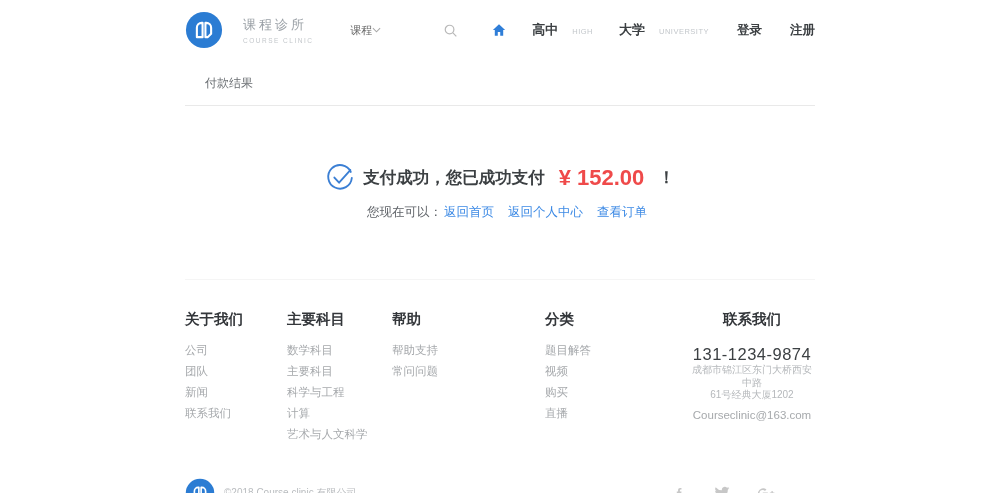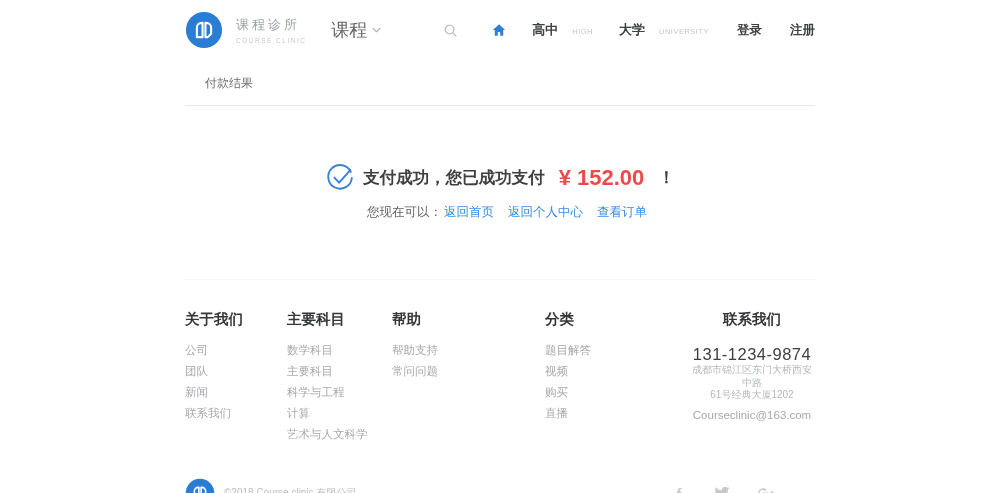--- a/index.html
+++ b/index.html
@@ -2,27 +2,27 @@
 <html><head>
 <meta charset="utf-8">
 <style>
   * { margin:0; padding:0; box-sizing:border-box; }
   html,body { width:1000px; height:493px; background:#fff; overflow:hidden;
     font-family:"Liberation Sans", sans-serif; }
   .container { width:630px; margin:0 auto; }
 
   
   .header { height:60px; display:flex; align-items:center; justify-content:space-between; }
-  .brand { display:flex; align-items:center; gap:13px; cursor:pointer; }
+  .brand { display:flex; align-items:center; gap:20px; cursor:pointer; }
   .brand-logo { width:38px; height:38px; display:block; }
   .brand-cn { font-size:13px; letter-spacing:3px; color:#9aa0a6; }
   .brand-en { font-size:6.5px; letter-spacing:1.5px; color:#c3c7cb; margin-top:3px; }
 
   .nav { display:flex; align-items:center; }
-  .nav-course { display:flex; align-items:center; gap:5px; font-size:18px; color:#666; cursor:pointer; }
+  .nav-course { display:flex; align-items:center; font-size:11px; color:#666; cursor:pointer; }
   .nav-search { margin-left:62px; cursor:pointer; display:flex; }
   .nav-home { margin-left:34px; cursor:pointer; display:flex; }
   .nav-sect { margin-left:26px; display:flex; align-items:baseline; gap:14px; cursor:pointer; }
   .nav-sect-cn { font-size:13px; color:#3c4043; font-weight:bold; }
   .nav-sect-en { font-size:7.5px; color:#c3c7cb; letter-spacing:.5px; }
   .nav-auth { margin-left:28px; font-size:12.5px; color:#3c4043; font-weight:bold; cursor:pointer; }
   .nav-auth + .nav-auth { }
 
   
   .breadcrumb-wrap { padding-top:15px; }

